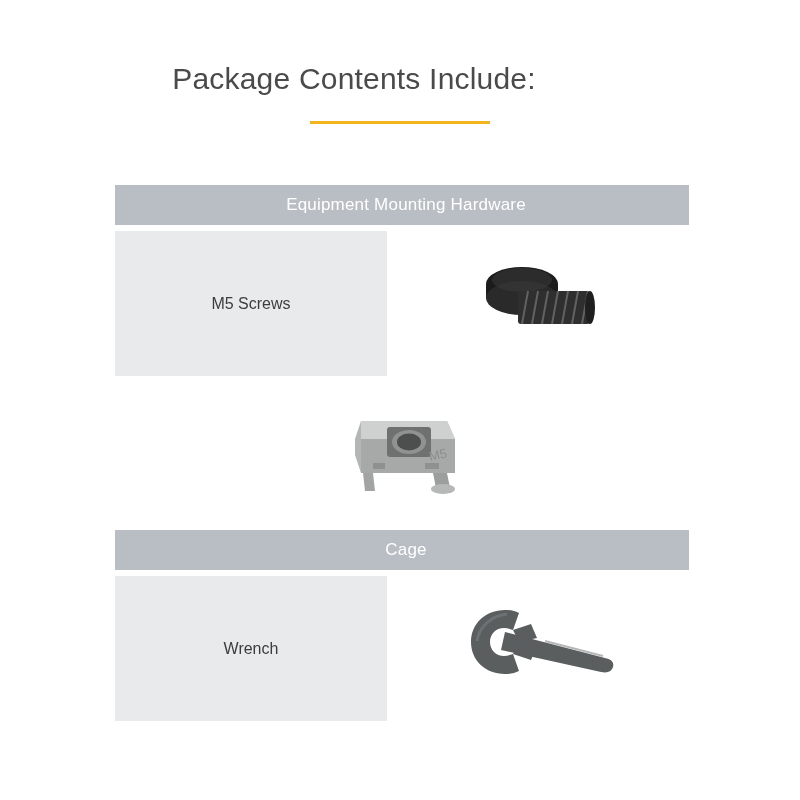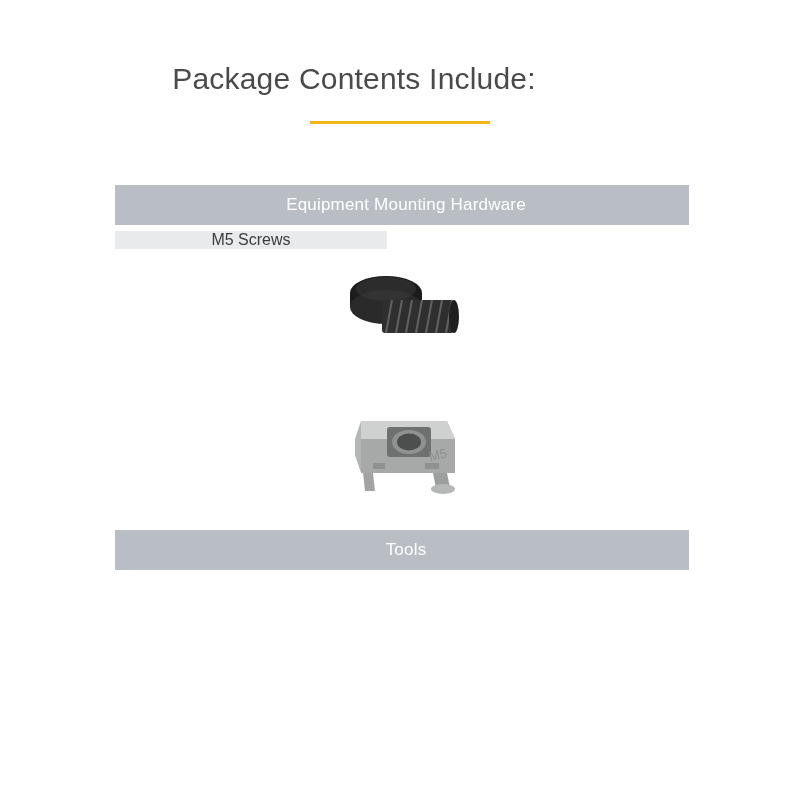--- a/index.html
+++ b/index.html
@@ -53,21 +53,20 @@
     display: flex;
     align-items: center;
     justify-content: center;
     letter-spacing: 0.2px;
     padding-left: 8px;
   }
   .row {
     display: flex;
     height: 145px;
     margin-top: 3px;
-    flex-direction: column;
   }
   .row .label-cell {
     width: 272px;
     background: #e9eaec;
     display: flex;
     align-items: center;
     justify-content: center;
     font-size: 16px;
     color: #3c3c3c;
   }
@@ -151,19 +150,39 @@
           <path d="M44 68 L56 68 L56 74 L44 74 Z" fill="#8e9190"></path>
           <path d="M96 68 L110 68 L110 74 L96 74 Z" fill="#8e9190"></path>
           <ellipse cx="114" cy="94" rx="12" ry="5" fill="#b6b8b7"></ellipse>
         </svg>
       </div>
     </div>
 
     <div class="gap"></div>
 
     <div class="section-head">
-      <span>Tools</span>
+      <span>Cage</span>
     </div>
     <div class="gap"></div>
 
+    <div class="row">
+      <div class="label-cell">
+        <span>Wrench</span>
+      </div>
+      <div class="img-cell">
+        <svg class="art" width="190" height="110" viewBox="0 0 190 110">
+          <g fill="#5a5e5f">
+
+            <path d="M60 38 L160 64 Q170 66 168 73 Q166 80 156 78 L56 56 Z" fill="#5a5e5f"></path>
+
+            <path d="M60 16 C40 16 26 30 26 48 C26 66 40 80 60 80 C66 80 70 79 74 77 L68 60 C65 61 62 62 59 62 C51 62 45 56 45 48 C45 40 51 34 59 34 C62 34 65 35 68 36 L74 19 C70 17 66 16 60 16 Z"></path>
+
+            <path d="M68 36 L86 30 L92 44 L74 48 Z" fill="#5a5e5f"></path>
+            <path d="M68 60 L86 66 L92 52 L74 48 Z" fill="#5a5e5f"></path>
+          </g>
+          <path d="M62 20 C46 22 34 33 32 47" stroke="#7b7f80" stroke-width="3" fill="none" opacity="0.6"></path>
+          <path d="M100 47 L158 62" stroke="#6d7172" stroke-width="2" fill="none" opacity="0.5"></path>
+        </svg>
+      </div>
+    </div>
 
   </div>
 </div>
 
 </body></html>

